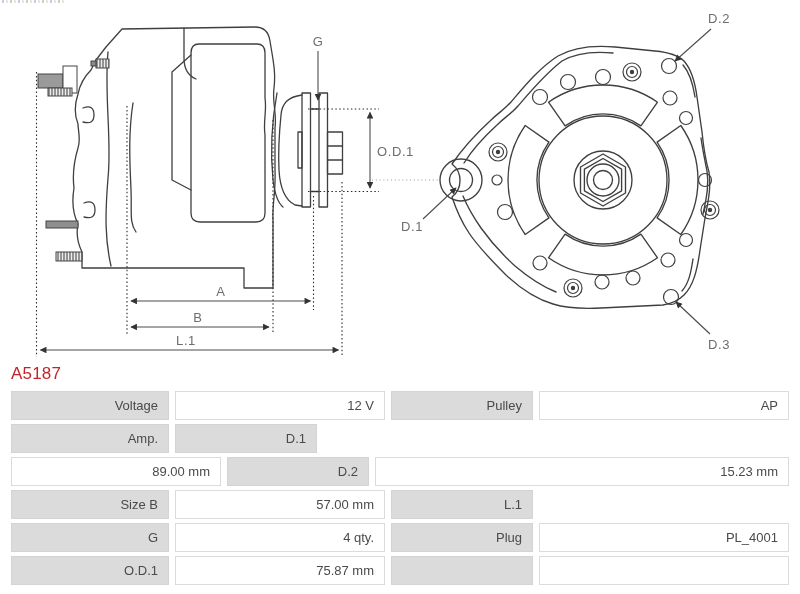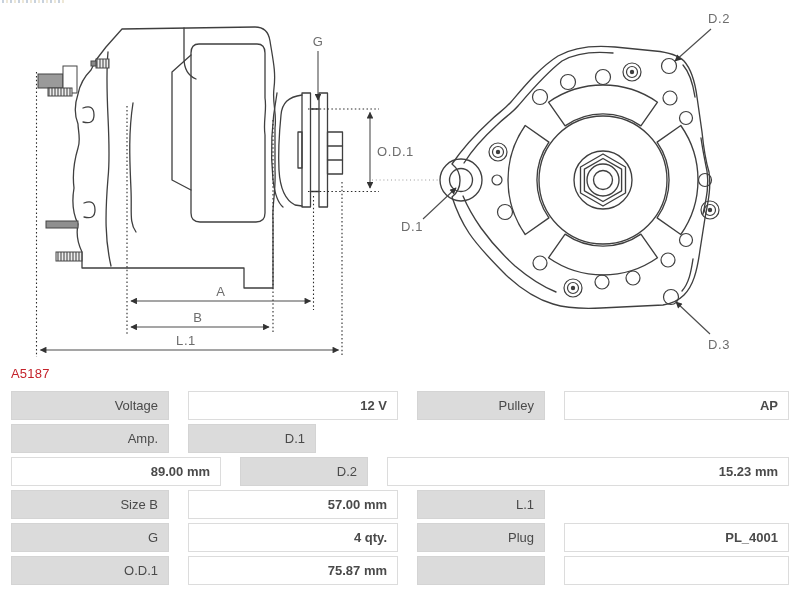--- a/index.html
+++ b/index.html
@@ -8,33 +8,33 @@
     font-family:"Liberation Sans", sans-serif;overflow:hidden;
   }
   .drawing-area{position:absolute;left:0;top:0;width:800px;height:362px;}
   .watermark-fragment{
     position:absolute;left:2px;top:0;width:62px;height:3px;
     background:repeating-linear-gradient(90deg,#b9c6d6 0 2px,#ffffff 2px 4px,#e9e1cb 4px 6px,#ffffff 6px 8px);
     opacity:.8;
   }
   .part-number{
     position:absolute;left:11px;top:362px;height:26px;
-    font-size:13px;line-height:24px;color:#c4232b;letter-spacing:.2px;
+    font-size:17px;line-height:24px;color:#c4232b;letter-spacing:.2px;
   }
   .spec-table{position:absolute;left:11px;top:391px;width:778px;}
-  .spec-row{display:flex;gap:19px;height:29px;margin-bottom:4px;}
+  .spec-row{display:flex;gap:6px;height:29px;margin-bottom:4px;}
   .cell{
     box-sizing:border-box;font-size:13px;line-height:27px;color:#4a4a4a;
     text-align:right;padding-right:10px;overflow:hidden;white-space:nowrap;
   }
   .cell.label{background:#dbdbdb;border:1px solid #d4d4d4;}
-  .cell.value{background:#ffffff;border:1px solid #dcdcdc;font-weight:bold;}
+  .cell.value{background:#ffffff;border:1px solid #dcdcdc;}
   .w-label1{width:158px;}
   .w-value1{width:210px;}
-  .w-label2{width:128px;}
+  .w-label2{width:142px;}
   .w-value2{flex:1;}
   svg text{
     font-family:"Liberation Sans", sans-serif;font-size:13px;
     fill:#6d6d6d;letter-spacing:.6px;
   }
 </style>
 </head>
 <body>
 
 <div class="watermark-fragment"></div>

